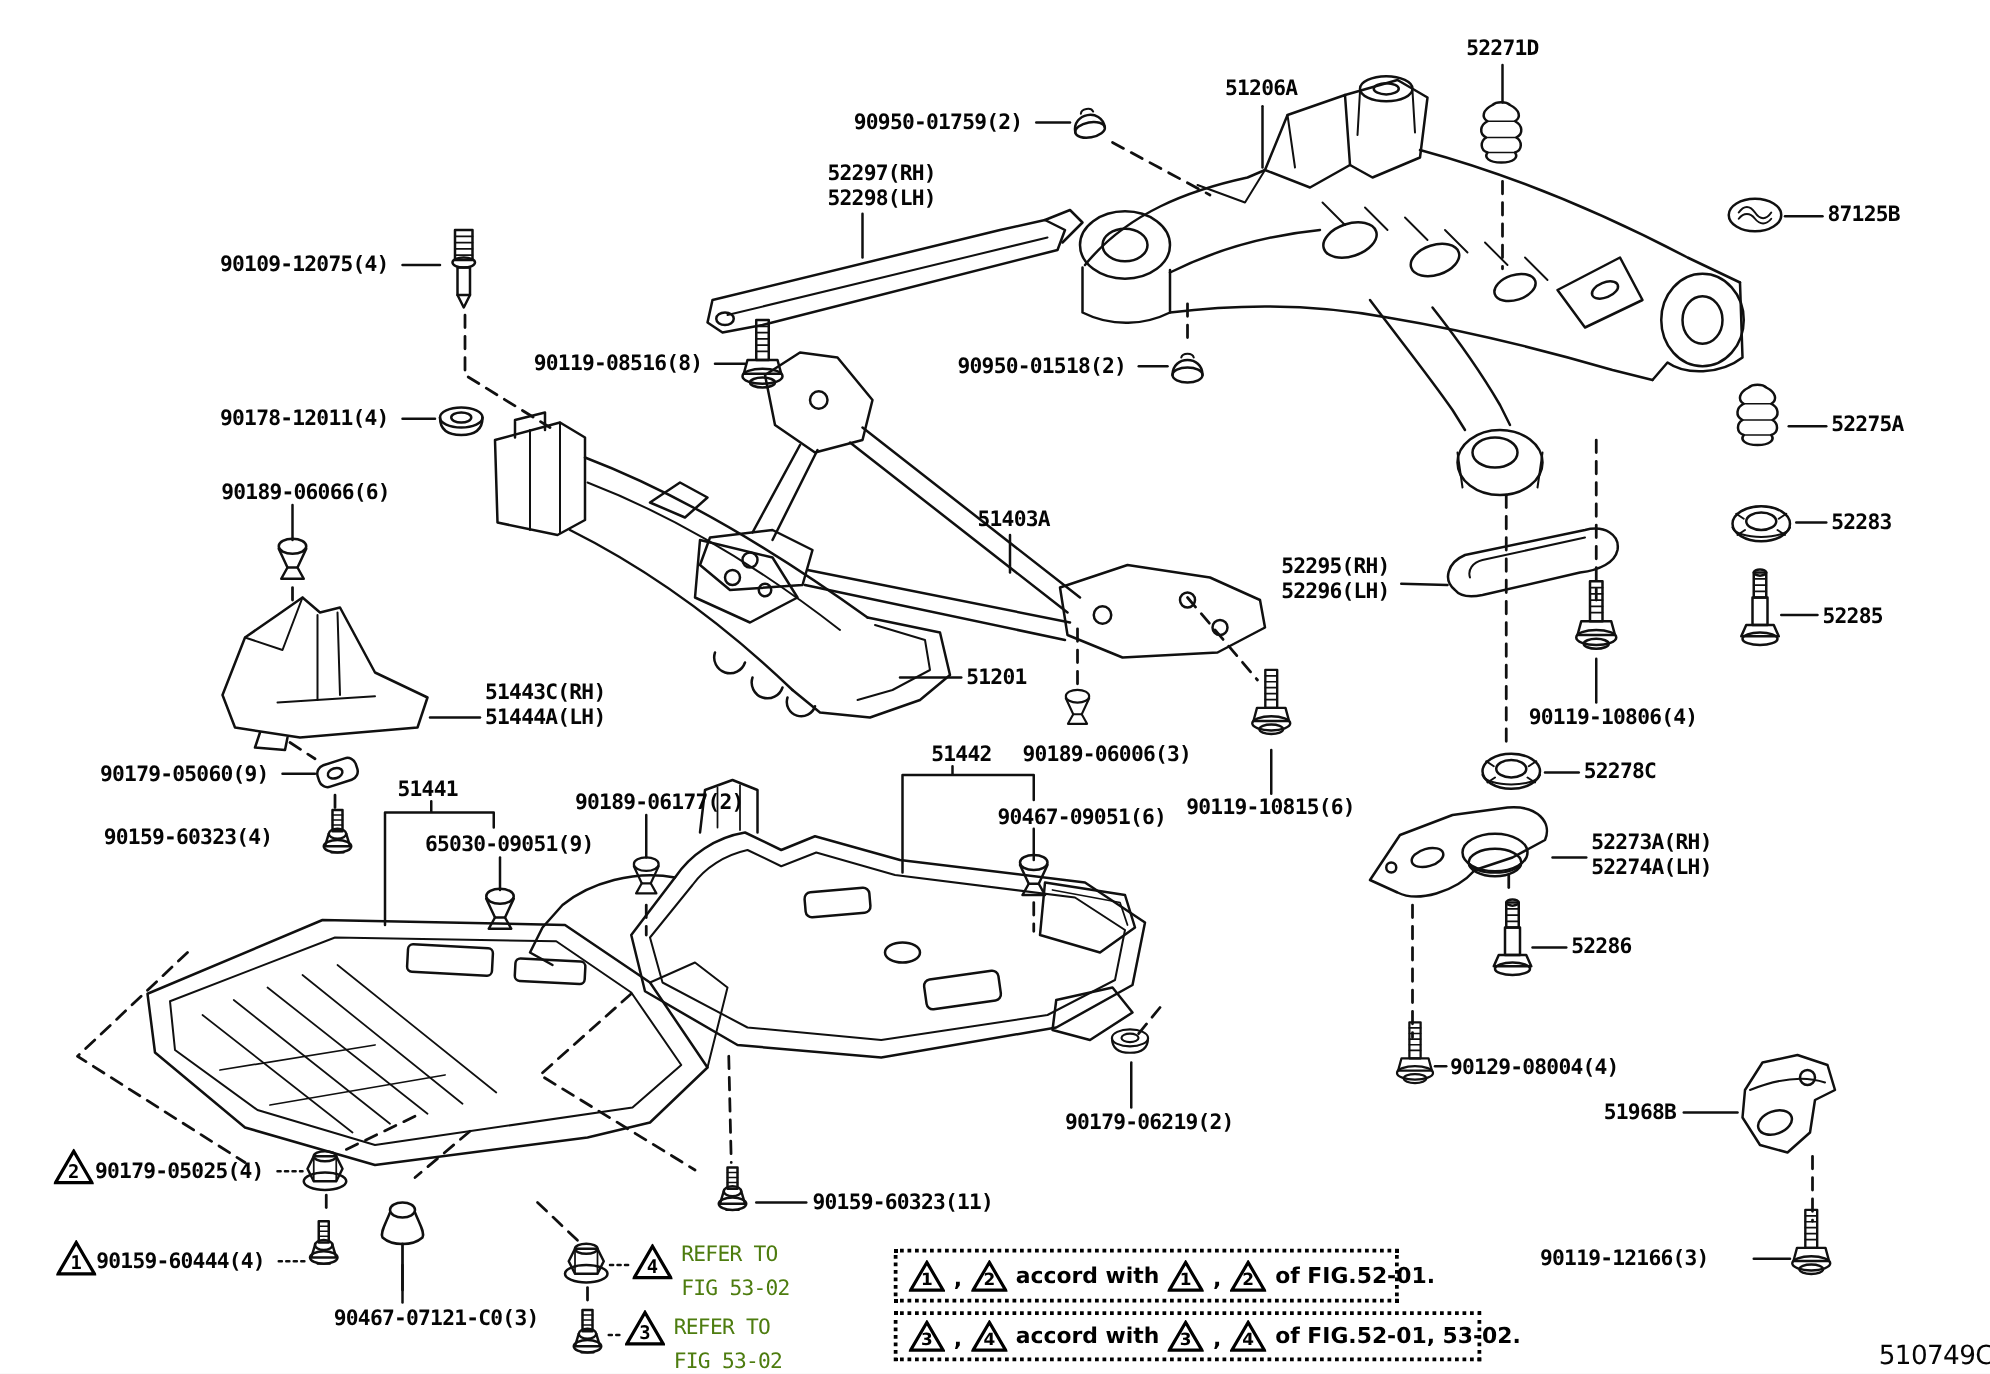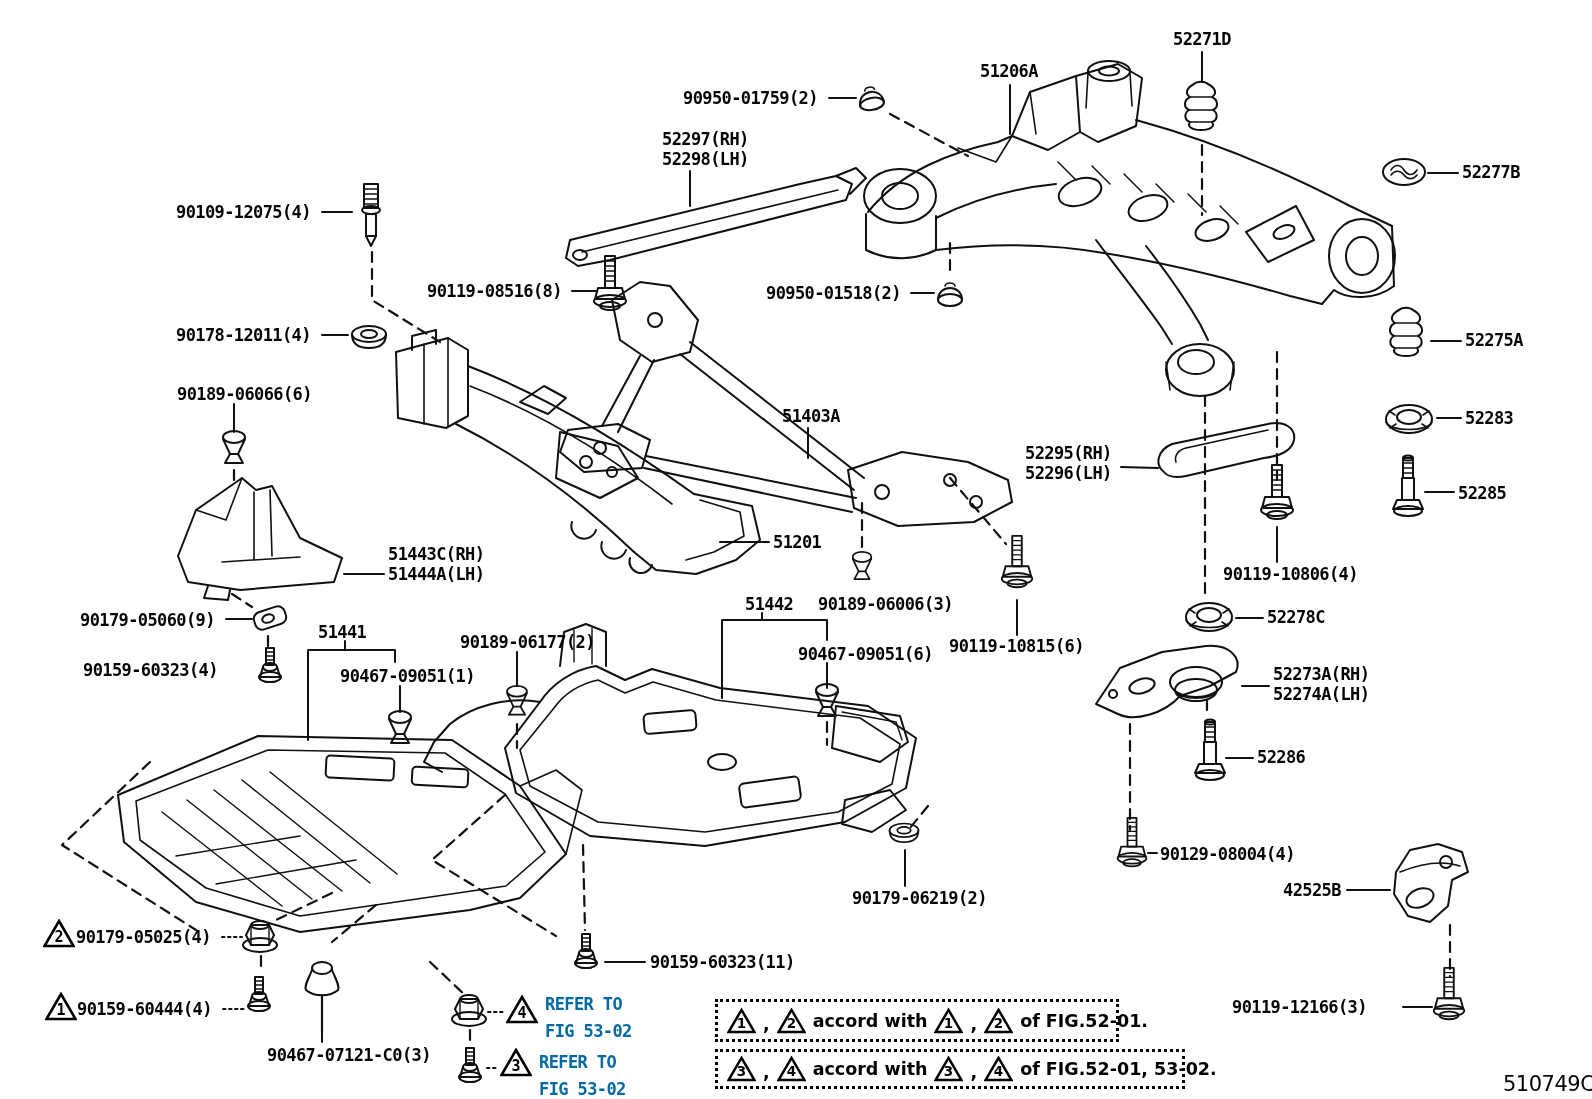--- a/index.html
+++ b/index.html
@@ -6,22 +6,22 @@
   #stage{
     position:relative;width:1592px;height:1099px;background:#ffffff;overflow:hidden;
     font-family:"DejaVu Sans Mono","Liberation Mono",monospace;color:#000;
   }
   #art{position:absolute;left:0;top:0;}
   .lbl{
     position:absolute;font-weight:bold;font-size:17px;line-height:19px;
     letter-spacing:-0.6px;white-space:nowrap;color:#050505;
   }
   .refer{
-    position:absolute;font-weight:bold;font-size:17px;line-height:27px;
-    letter-spacing:-0.6px;white-space:nowrap;color:#0369a1;
+    position:absolute;font-weight:normal;font-size:17px;line-height:27px;
+    letter-spacing:-0.6px;white-space:nowrap;color:#4d7c0f;
   }
   .tri{position:absolute;width:32px;height:29px;}
   .tri svg,.ltri svg{display:block;}
   .legend-box{
     position:absolute;border:3px dotted #000;background:#fff;box-sizing:border-box;
     display:flex;align-items:center;gap:7px;padding:0 9px;
     font-family:"DejaVu Sans","Liberation Sans",sans-serif;font-weight:bold;font-size:17.5px;
     white-space:nowrap;
   }
   .ltri{width:29px;height:26px;flex:0 0 auto;}
@@ -365,21 +365,21 @@
   </svg>
 
   <div class="lbl" style="left:1173px;top:30px">52271D</div>
   <div class="lbl" style="left:980px;top:62px">51206A</div>
   <div class="lbl" style="left:683px;top:89px">90950-01759(2)</div>
   <div class="lbl" style="left:662px;top:130px">52297(RH)</div>
   <div class="lbl" style="left:662px;top:150px">52298(LH)</div>
   <div class="lbl" style="left:176px;top:203px">90109-12075(4)</div>
   <div class="lbl" style="left:427px;top:282px">90119-08516(8)</div>
   <div class="lbl" style="left:766px;top:284px">90950-01518(2)</div>
-  <div class="lbl" style="left:1462px;top:163px">52277B</div>
+  <div class="lbl" style="left:1462px;top:163px">87125B</div>
   <div class="lbl" style="left:176px;top:326px">90178-12011(4)</div>
   <div class="lbl" style="left:177px;top:385px">90189-06066(6)</div>
   <div class="lbl" style="left:782px;top:407px">51403A</div>
   <div class="lbl" style="left:1025px;top:444px">52295(RH)</div>
   <div class="lbl" style="left:1025px;top:464px">52296(LH)</div>
   <div class="lbl" style="left:1465px;top:331px">52275A</div>
   <div class="lbl" style="left:1465px;top:409px">52283</div>
   <div class="lbl" style="left:1458px;top:484px">52285</div>
   <div class="lbl" style="left:388px;top:545px">51443C(RH)</div>
   <div class="lbl" style="left:388px;top:565px">51444A(LH)</div>
@@ -387,26 +387,26 @@
   <div class="lbl" style="left:1223px;top:565px">90119-10806(4)</div>
   <div class="lbl" style="left:80px;top:611px">90179-05060(9)</div>
   <div class="lbl" style="left:318px;top:623px">51441</div>
   <div class="lbl" style="left:460px;top:633px">90189-06177(2)</div>
   <div class="lbl" style="left:745px;top:595px">51442</div>
   <div class="lbl" style="left:818px;top:595px">90189-06006(3)</div>
   <div class="lbl" style="left:798px;top:645px">90467-09051(6)</div>
   <div class="lbl" style="left:949px;top:637px">90119-10815(6)</div>
   <div class="lbl" style="left:1267px;top:608px">52278C</div>
   <div class="lbl" style="left:83px;top:661px">90159-60323(4)</div>
-  <div class="lbl" style="left:340px;top:667px">90467-09051(1)</div>
+  <div class="lbl" style="left:340px;top:667px">65030-09051(9)</div>
   <div class="lbl" style="left:1273px;top:665px">52273A(RH)</div>
   <div class="lbl" style="left:1273px;top:685px">52274A(LH)</div>
   <div class="lbl" style="left:1257px;top:748px">52286</div>
   <div class="lbl" style="left:1160px;top:845px">90129-08004(4)</div>
-  <div class="lbl" style="left:1283px;top:881px">42525B</div>
+  <div class="lbl" style="left:1283px;top:881px">51968B</div>
   <div class="lbl" style="left:852px;top:889px">90179-06219(2)</div>
   <div class="lbl" style="left:650px;top:953px">90159-60323(11)</div>
   <div class="lbl" style="left:76px;top:928px">90179-05025(4)</div>
   <div class="lbl" style="left:77px;top:1000px">90159-60444(4)</div>
   <div class="lbl" style="left:267px;top:1046px">90467-07121-C0(3)</div>
   <div class="lbl" style="left:1232px;top:998px">90119-12166(3)</div>
 
   <div class="refer" style="left:545px;top:991px">
     <div>REFER TO</div>
     <div>FIG 53-02</div>

